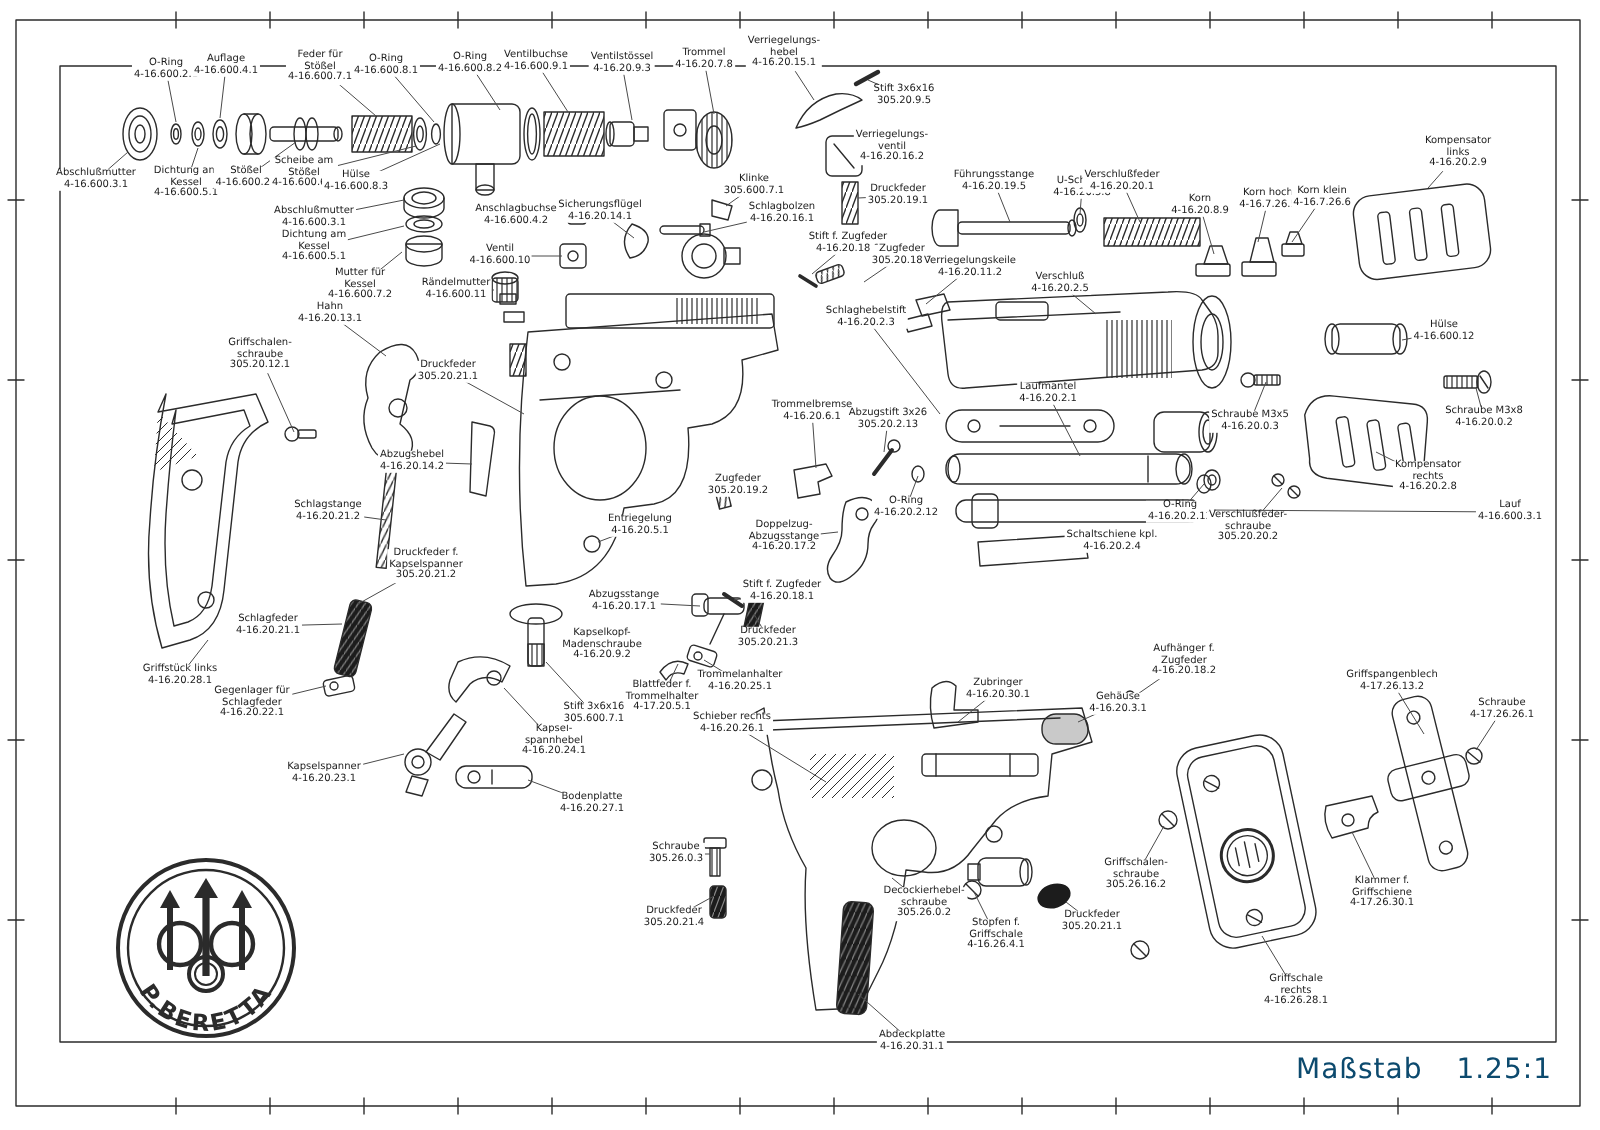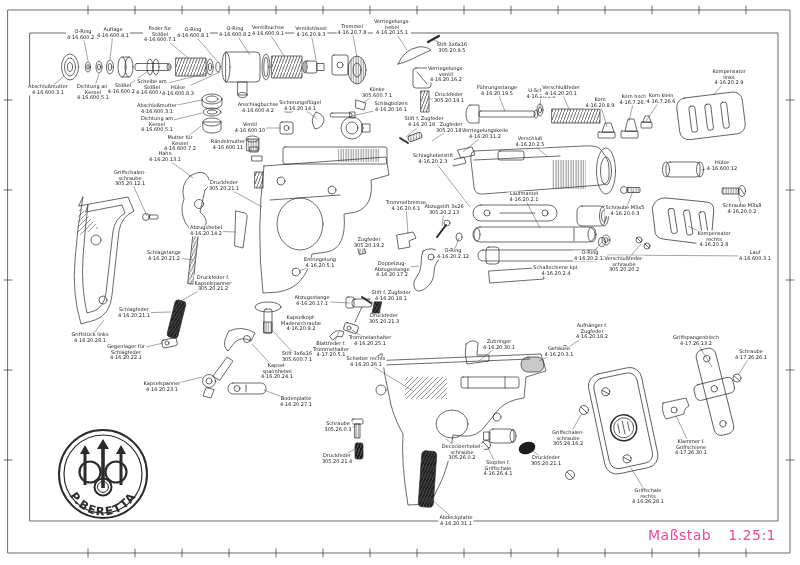--- a/index.html
+++ b/index.html
@@ -6,21 +6,21 @@
   .stage{position:relative;width:800px;height:565px;background:#fff;overflow:hidden;
          font-family:"DejaVu Sans",sans-serif;}
   .stage svg.artsvg{position:absolute;left:0;top:0;}
   #leaders{position:absolute;left:0;top:0;pointer-events:none;}
   #labels{position:absolute;left:0;top:0;width:800px;height:565px;pointer-events:none;}
   .lbl{position:absolute;transform:translate(-50%,-50%);font-size:5px;line-height:1.12;
        color:#1b1b1b;text-align:center;white-space:pre-line;background:#fff;padding:0 1px;
        max-width:64px;}
   .art{stroke:#2b2b2b;stroke-width:.7;fill:none;stroke-linejoin:round;stroke-linecap:round;}
   .scale-note{position:absolute;left:648px;top:527px;width:128px;display:flex;
-      justify-content:space-between;font-size:14px;color:#ec4899;letter-spacing:.5px;}
+      justify-content:space-between;font-size:14px;color:#0c4a6e;letter-spacing:.5px;}
 </style>
 </head>
 <body>
 
 <div class="stage">
 
 <svg class="artsvg" width="800" height="565" viewBox="0 0 800 565">
   <defs>
     <pattern id="coil" width="3" height="8" patternUnits="userSpaceOnUse">
       <line x1="0" y1="8" x2="3" y2="0" stroke="#2b2b2b" stroke-width="0.7"></line>

